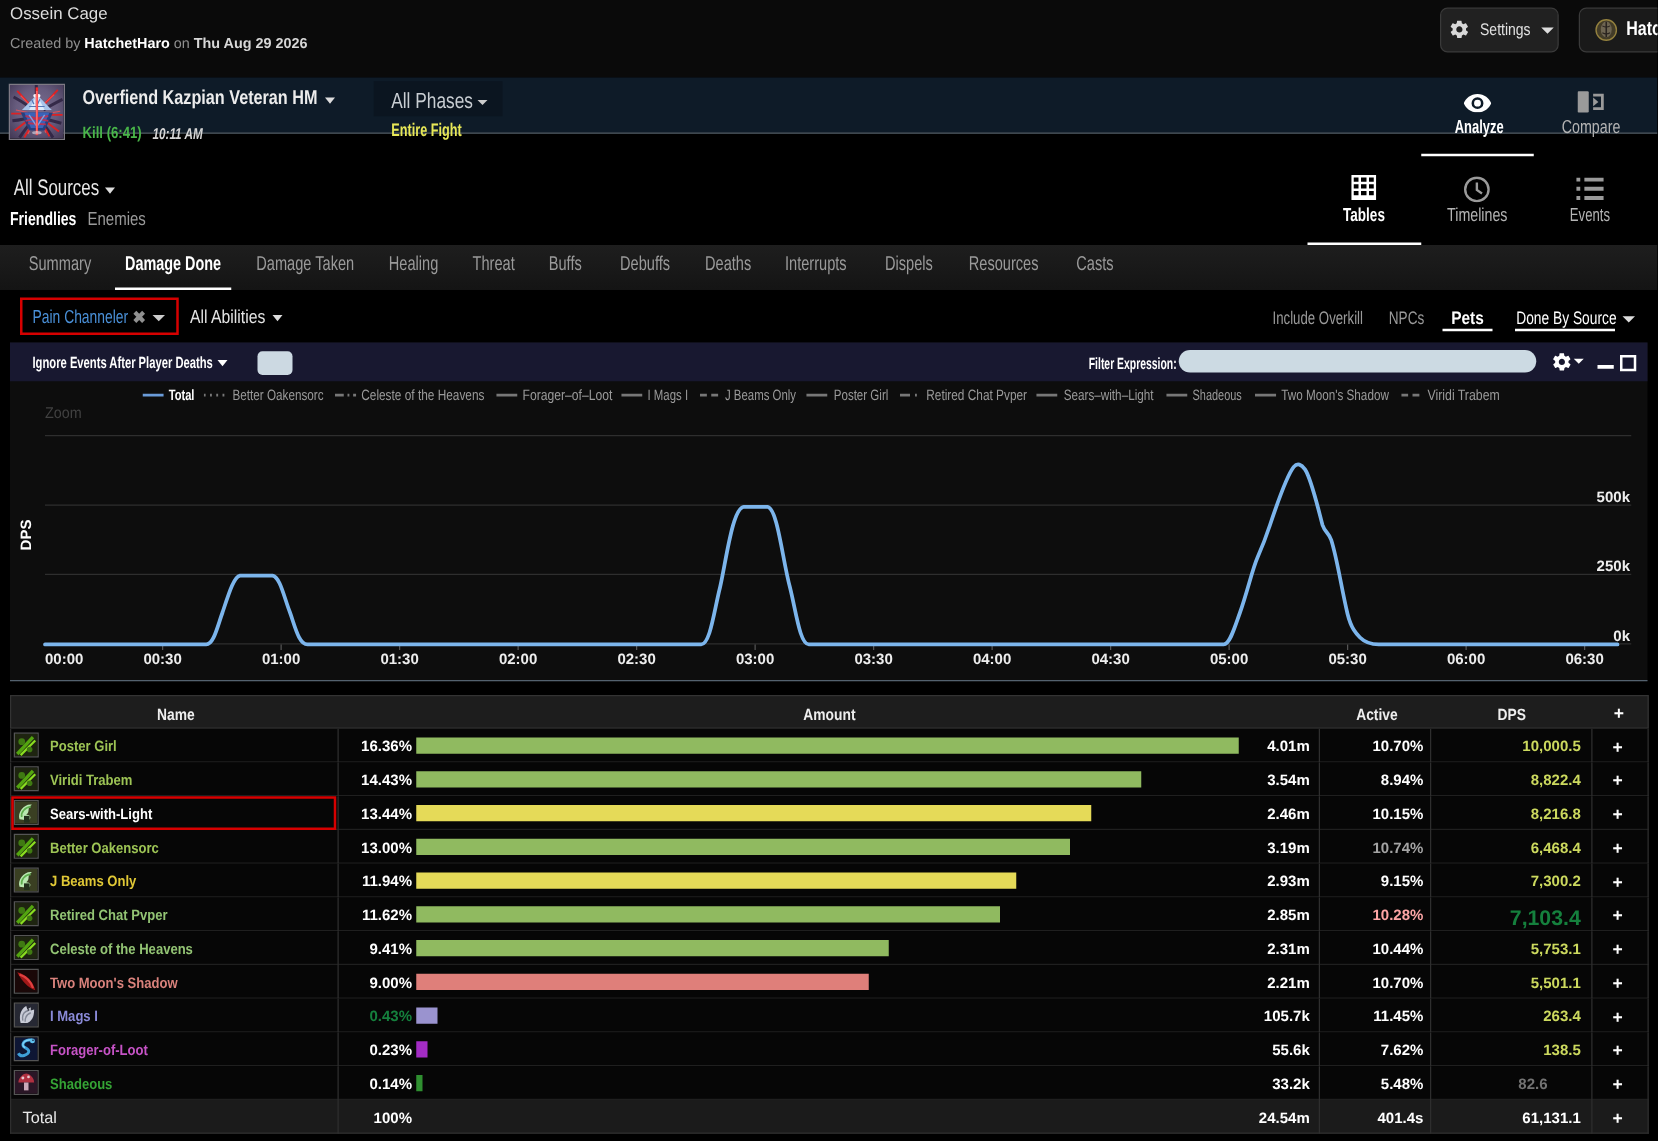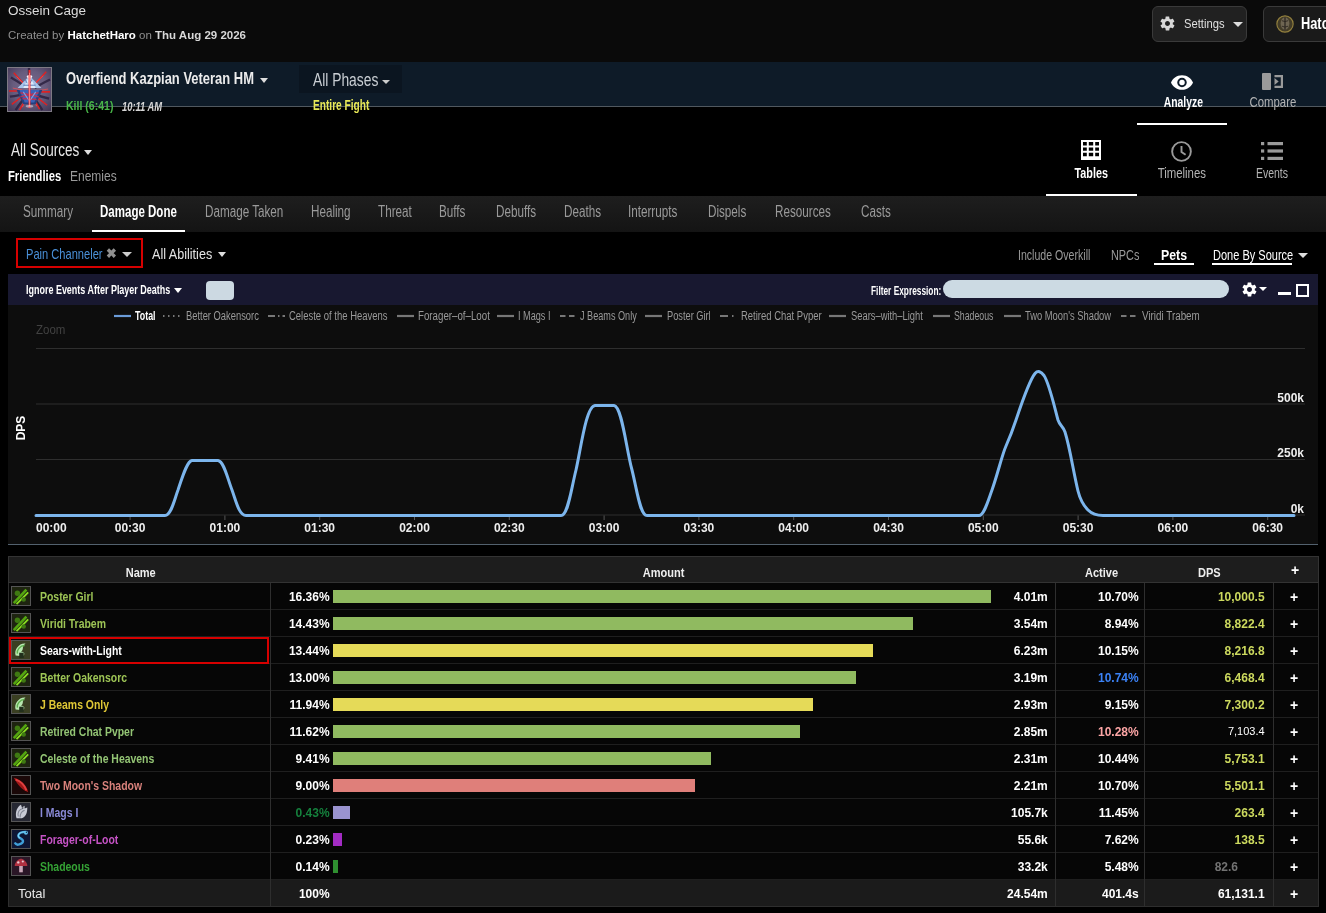--- a/index.html
+++ b/index.html
@@ -307,21 +307,21 @@
       <svg class="abs" style="left:3px;top:3px;border:1px solid #555;" width="20" height="20" viewBox="0 0 20 20">
         <rect width="20" height="20" fill="#3a3f22"></rect>
         <path d="M4 16 C2 10 8 2 15 3 C10 6 14 9 10 12 C14 12 15 15 12 17 Z" fill="#b8e8b0"></path>
         <path d="M6 14 C5 10 9 5 14 5" stroke="#5fae4f" stroke-width="1.5" fill="none"></path>
         <rect x="8" y="13" width="5" height="6" fill="#22301c"></rect>
       </svg>
       <span class="abs nx" style="left:32px;top:6.5px;font-size:12px;font-weight:bold;color:#ffffff;transform:scaleX(0.87);">Sears-with-Light</span>
       <div class="abs" style="left:1px;top:-0.5px;width:260px;height:27px;border:2.5px solid #d60000;"></div>
       <span class="abs" style="left:221.6px;top:6.5px;width:100px;text-align:right;font-size:12px;font-weight:bold;color:#fff;">13.44%</span>
       <div class="abs" style="left:324.6px;top:7px;width:540.8px;height:13px;background:#e5da58;"></div>
-      <span class="abs" style="left:939.8px;top:6.5px;width:100px;text-align:right;font-size:12px;font-weight:bold;color:#fff;">6.23m</span>
+      <span class="abs" style="left:939.8px;top:6.5px;width:100px;text-align:right;font-size:12px;font-weight:bold;color:#fff;">2.46m</span>
       <span class="abs" style="left:1030.7px;top:6.5px;width:100px;text-align:right;font-size:12px;font-weight:bold;color:#fff;">10.15%</span>
       <span class="abs" style="left:1156.6px;top:6.5px;width:100px;text-align:right;font-size:12px;font-weight:bold;color:#ccd95e;">8,216.8</span>
       <div class="abs" style="left:1256px;top:5.5px;width:60px;text-align:center;font-size:14px;font-weight:bold;color:#fff;">+</div>
     </div>
     <div class="abs" style="left:0;top:108px;width:1311px;height:27px;background:#060606;border-bottom:1px solid #1f1f1f;">
       <div class="abs" style="left:0px;top:0;width:1px;height:27px;background:#2e2e2e;"></div>
       <div class="abs" style="left:262px;top:0;width:1px;height:27px;background:#2e2e2e;"></div>
       <div class="abs" style="left:1047px;top:0;width:1px;height:27px;background:#2e2e2e;"></div>
       <div class="abs" style="left:1136px;top:0;width:1px;height:27px;background:#2e2e2e;"></div>
       <div class="abs" style="left:1265px;top:0;width:1px;height:27px;background:#2e2e2e;"></div>
@@ -330,21 +330,21 @@
         <rect width="20" height="20" fill="#1e2410"></rect>
         <path d="M2 18 L16 3" stroke="#53a510" stroke-width="3"></path>
         <path d="M5 19 L18 6" stroke="#8ade20" stroke-width="2"></path>
         <circle cx="6" cy="7" r="3" fill="#3f7a12"></circle>
         <circle cx="13" cy="14" r="2.5" fill="#3f7a12"></circle>
       </svg>
       <span class="abs nx" style="left:32px;top:6.5px;font-size:12px;font-weight:bold;color:#9dc455;transform:scaleX(0.87);">Better Oakensorc</span>
       <span class="abs" style="left:221.6px;top:6.5px;width:100px;text-align:right;font-size:12px;font-weight:bold;color:#fff;">13.00%</span>
       <div class="abs" style="left:324.6px;top:7px;width:523.1px;height:13px;background:#90ba60;"></div>
       <span class="abs" style="left:939.8px;top:6.5px;width:100px;text-align:right;font-size:12px;font-weight:bold;color:#fff;">3.19m</span>
-      <span class="abs" style="left:1030.7px;top:6.5px;width:100px;text-align:right;font-size:12px;font-weight:bold;color:#3b82f6;">10.74%</span>
+      <span class="abs" style="left:1030.7px;top:6.5px;width:100px;text-align:right;font-size:12px;font-weight:bold;color:#a3a3a3;">10.74%</span>
       <span class="abs" style="left:1156.6px;top:6.5px;width:100px;text-align:right;font-size:12px;font-weight:bold;color:#ccd95e;">6,468.4</span>
       <div class="abs" style="left:1256px;top:5.5px;width:60px;text-align:center;font-size:14px;font-weight:bold;color:#fff;">+</div>
     </div>
     <div class="abs" style="left:0;top:135px;width:1311px;height:27px;background:#060606;border-bottom:1px solid #1f1f1f;">
       <div class="abs" style="left:0px;top:0;width:1px;height:27px;background:#2e2e2e;"></div>
       <div class="abs" style="left:262px;top:0;width:1px;height:27px;background:#2e2e2e;"></div>
       <div class="abs" style="left:1047px;top:0;width:1px;height:27px;background:#2e2e2e;"></div>
       <div class="abs" style="left:1136px;top:0;width:1px;height:27px;background:#2e2e2e;"></div>
       <div class="abs" style="left:1265px;top:0;width:1px;height:27px;background:#2e2e2e;"></div>
       <div class="abs" style="left:1310px;top:0;width:1px;height:27px;background:#2e2e2e;"></div>
@@ -374,21 +374,21 @@
         <path d="M2 18 L16 3" stroke="#53a510" stroke-width="3"></path>
         <path d="M5 19 L18 6" stroke="#8ade20" stroke-width="2"></path>
         <circle cx="6" cy="7" r="3" fill="#3f7a12"></circle>
         <circle cx="13" cy="14" r="2.5" fill="#3f7a12"></circle>
       </svg>
       <span class="abs nx" style="left:32px;top:6.5px;font-size:12px;font-weight:bold;color:#93c474;transform:scaleX(0.87);">Retired Chat Pvper</span>
       <span class="abs" style="left:221.6px;top:6.5px;width:100px;text-align:right;font-size:12px;font-weight:bold;color:#fff;">11.62%</span>
       <div class="abs" style="left:324.6px;top:7px;width:467.6px;height:13px;background:#90ba60;"></div>
       <span class="abs" style="left:939.8px;top:6.5px;width:100px;text-align:right;font-size:12px;font-weight:bold;color:#fff;">2.85m</span>
       <span class="abs" style="left:1030.7px;top:6.5px;width:100px;text-align:right;font-size:12px;font-weight:bold;color:#fca5a5;">10.28%</span>
-      <span class="abs" style="left:1156.6px;top:6.5px;width:100px;text-align:right;font-size:11px;font-weight:normal;color:#ffffff;">7,103.4</span>
+      <span class="abs" style="left:1156.6px;top:6.5px;width:100px;text-align:right;font-size:17px;font-weight:bold;color:#15803d;">7,103.4</span>
       <div class="abs" style="left:1256px;top:5.5px;width:60px;text-align:center;font-size:14px;font-weight:bold;color:#fff;">+</div>
     </div>
     <div class="abs" style="left:0;top:189px;width:1311px;height:27px;background:#060606;border-bottom:1px solid #1f1f1f;">
       <div class="abs" style="left:0px;top:0;width:1px;height:27px;background:#2e2e2e;"></div>
       <div class="abs" style="left:262px;top:0;width:1px;height:27px;background:#2e2e2e;"></div>
       <div class="abs" style="left:1047px;top:0;width:1px;height:27px;background:#2e2e2e;"></div>
       <div class="abs" style="left:1136px;top:0;width:1px;height:27px;background:#2e2e2e;"></div>
       <div class="abs" style="left:1265px;top:0;width:1px;height:27px;background:#2e2e2e;"></div>
       <div class="abs" style="left:1310px;top:0;width:1px;height:27px;background:#2e2e2e;"></div>
       <svg class="abs" style="left:3px;top:3px;border:1px solid #555;" width="20" height="20" viewBox="0 0 20 20">

